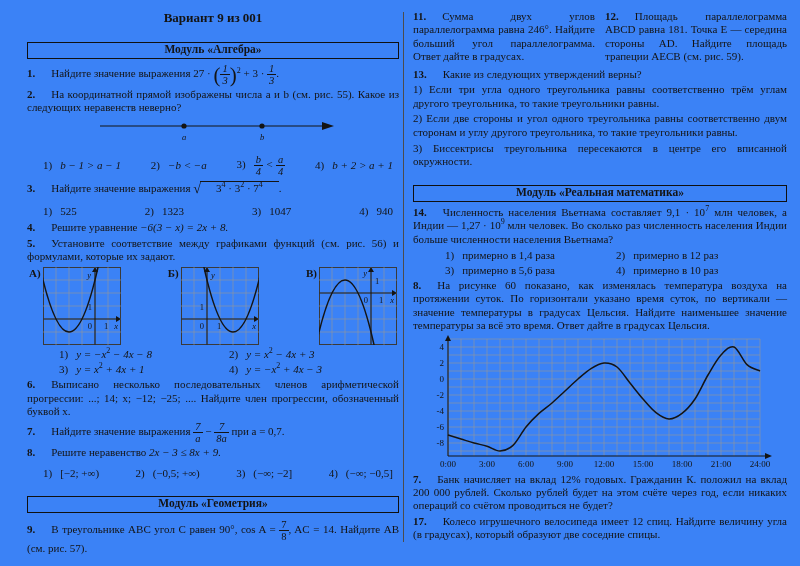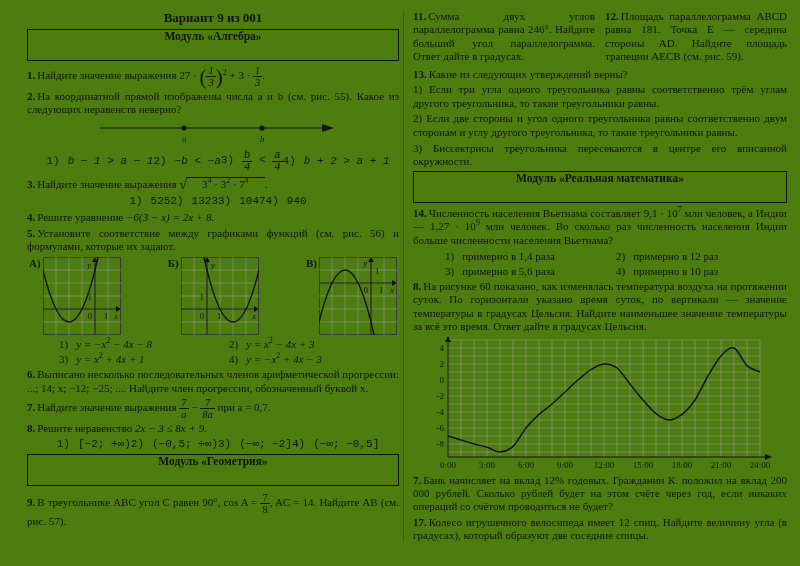--- a/index.html
+++ b/index.html
@@ -1,34 +1,34 @@
 <!DOCTYPE html>
 <html><head>
 <meta charset="utf-8">
 <style>
   html,body{margin:0;padding:0;background:#fff;}
   body{width:800px;height:566px;font-family:"Liberation Serif","DejaVu Serif",serif;font-size:11px;color:#141414;}
-  .page{position:relative;width:800px;height:566px;overflow:hidden;background:#4d7c0f;}
+  .page{position:relative;width:800px;height:566px;overflow:hidden;background:#3b82f6;}
   .divider{position:absolute;left:403px;top:12px;height:530px;width:0;border-left:1.2px solid #4c4c4c;}
   .col{position:absolute;top:8px;}
   .left{left:27px;width:372px;}
   .right{left:413px;width:374px;}
   .variant-title{text-align:center;font-weight:bold;font-size:13px;margin:2px 0 3px;}
-  .module-box{border:1.6px solid #101010;text-align:center;font-weight:bold;font-size:11.5px;padding:0 0 18px;margin:2px 0 4px;}
+  .module-box{border:1.6px solid #101010;text-align:center;font-weight:bold;font-size:11.5px;padding:0 0 3px;margin:16px 0 4px;}
   p.prob{margin:2px 0;text-align:justify;line-height:1.22;}
-  .pn{padding-right:2px;}
+  .pn{padding-right:16px;}
   .m{font-style:italic;}
   sup{font-size:8px;line-height:0;}
   .frac{display:inline-block;vertical-align:-0.65em;text-align:center;line-height:1.05;font-size:10.5px;}
   .frac .fn{display:block;border-bottom:1px solid #141414;padding:0 2px;}
   .frac .fd{display:block;padding:0 2px;}
   .bp{font-size:21px;vertical-align:-5px;line-height:0;}
   .sqrt{font-size:14px;vertical-align:-1px;margin-right:-1px;}
   .rad{border-top:1px solid #141414;padding:0 16px;}
-  .ansrow{display:flex;justify-content:center;margin:2px 6px 3px 16px;line-height:1.2;align-items:center;font-family:Liberation Mono, monospace;}
+  .ansrow{display:flex;justify-content:space-between;margin:8px 6px 3px 16px;line-height:1.2;align-items:center;}
   .optgrid{display:grid;grid-template-columns:1fr 1fr;margin:1px 0 2px 32px;line-height:1.32;}
   .opt .pre,.ans .pre{margin-right:8px;}
   .figwrap{text-align:center;margin:1px 0;}
   .graphs{display:flex;justify-content:space-between;margin:4px 2px 2px;}
   .gitem{display:flex;align-items:flex-start;gap:2px;}
   .glabel{font-weight:bold;}
   .two-col{display:flex;gap:10px;}
   .two-col>div{flex:1;}
   .stmt{margin:2px 0;text-align:justify;line-height:1.24;}
   svg{display:inline-block;}

